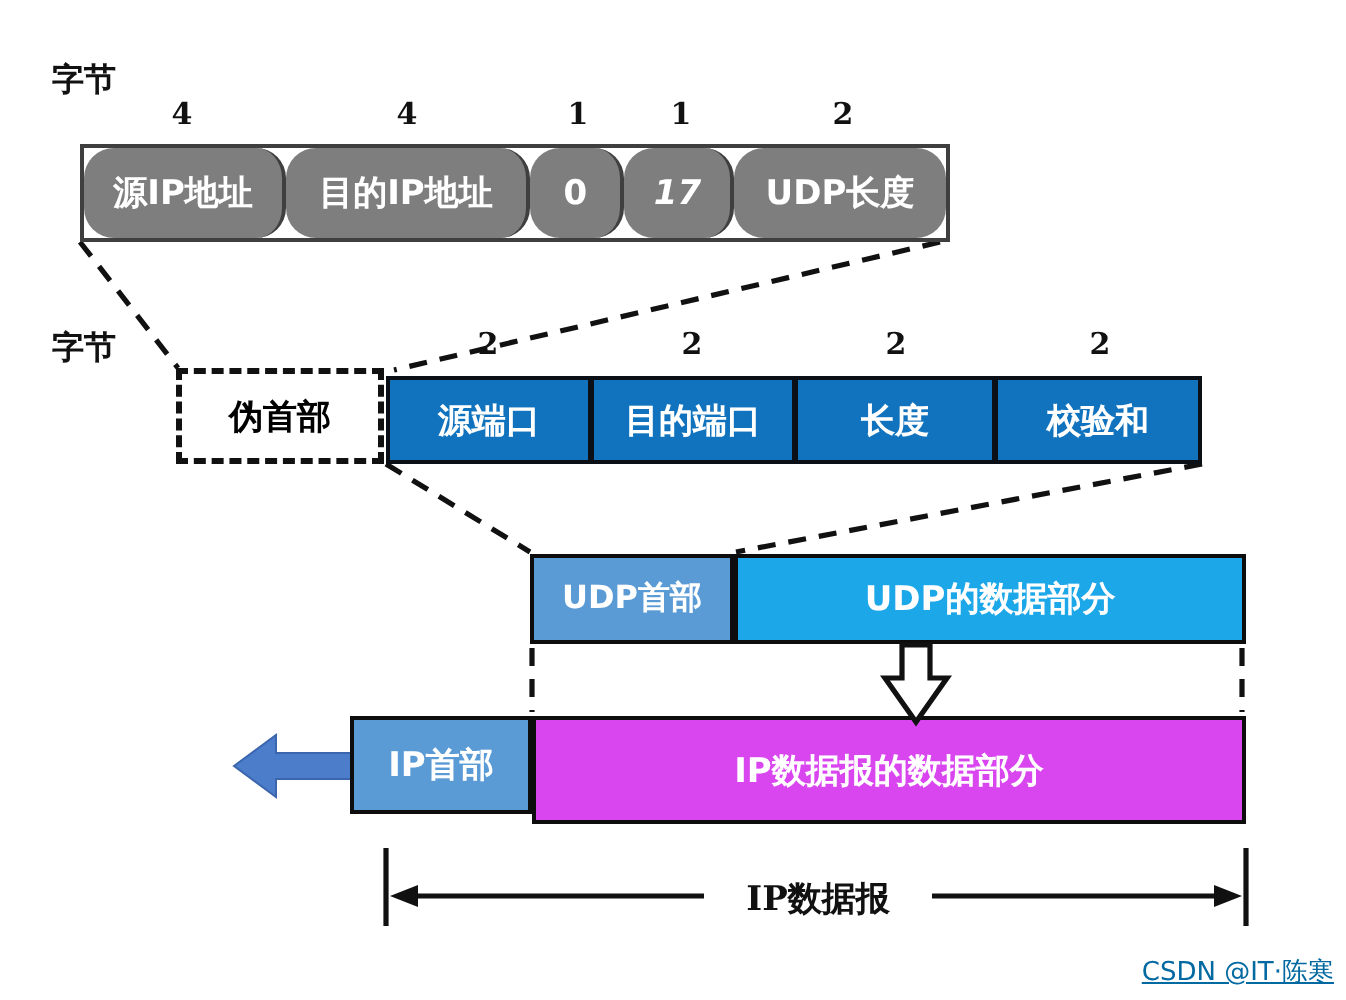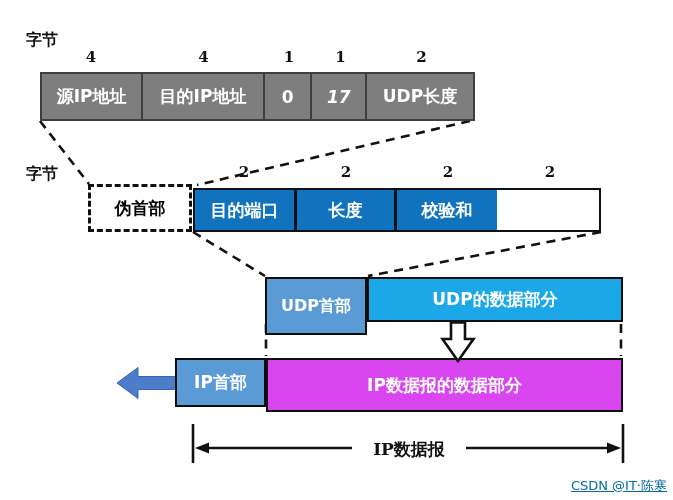--- a/index.html
+++ b/index.html
@@ -11,21 +11,21 @@
   .abs{position:absolute;}
   .byte-label{font-size:16px;font-weight:bold;color:#111;}
   .num-row{display:flex;font-family:"DejaVu Serif",serif;font-weight:bold;font-size:15px;color:#111;}
   .num-row span{display:block;text-align:center;}
   .field-row{display:flex;box-sizing:border-box;}
   .cell{
     display:flex;align-items:center;justify-content:center;
     color:#fff;font-weight:bold;font-size:17px;box-sizing:border-box;white-space:nowrap;
   }
   .gray-row{border:2px solid #3f3f3f;}
-  .gray-row .cell{background:#7e7e7e;border-right:2px solid #3f3f3f;}
+  .gray-row .cell{background:#7e7e7e;border-right:2px solid #3f3f3f;border-radius:15px;}
   .gray-row .cell:last-child{border-right:none;}
   .blue-row{border:2px solid #0a1016;}
   .blue-row .cell{background:#1173bd;border-right:3px solid #0a1016;}
   .blue-row .cell:last-child{border-right:none;}
   .pseudo-box{
     border:3px dashed #111;box-sizing:border-box;
     display:flex;align-items:center;justify-content:center;
     font-size:17px;font-weight:bold;color:#000000;background:#fff;
   }
   .solid-box{
@@ -94,26 +94,27 @@
   <div class="abs num-row" style="left:193px;top:163px;width:408px;z-index:2;">
     <span style="width:102px;">2</span>
     <span style="width:102px;">2</span>
     <span style="width:102px;">2</span>
     <span style="width:102px;">2</span>
   </div>
 
   <div class="abs pseudo-box" style="left:88px;top:184px;width:104px;height:48px;z-index:2;">伪首部</div>
 
   <div class="abs field-row blue-row" style="left:193px;top:188px;width:408px;height:44px;z-index:2;">
+    <div class="cell" style="width:102px;">源端口</div>
     <div class="cell" style="width:102px;">目的端口</div>
     <div class="cell" style="width:100px;">长度</div>
     <div class="cell" style="width:100px;">校验和</div>
   </div>
 
-  <div class="abs solid-box" style="left:265px;top:277px;width:102px;height:58px;background:#5b9bd5;font-size:16px;z-index:2;text-align:center;">UDP首部</div>
+  <div class="abs solid-box" style="left:265px;top:277px;width:102px;height:45px;background:#5b9bd5;font-size:16px;z-index:2;text-align:center;">UDP首部</div>
 
   <div class="abs solid-box" style="left:367px;top:277px;width:256px;height:45px;background:#1ca7e8;font-size:17px;z-index:2;">UDP的数据部分</div>
 
 
   <svg class="abs" style="left:430px;top:315px;z-index:7;" width="60" height="52" viewBox="430 315 60 52">
     <polygon points="451,322.5 465,322.5 465,339 473.5,339 458,361 442.5,339 451,339" fill="#ffffff" stroke="#111" stroke-width="2.6"></polygon>
   </svg>
 
   <svg class="abs" style="left:110px;top:360px;z-index:2;" width="70" height="46" viewBox="110 360 70 46">
     <polygon points="117,383 138,367.5 138,376.5 176,376.5 176,389.5 138,389.5 138,398.5" fill="#4b7dcb" stroke="#3b66ae" stroke-width="1"></polygon>

